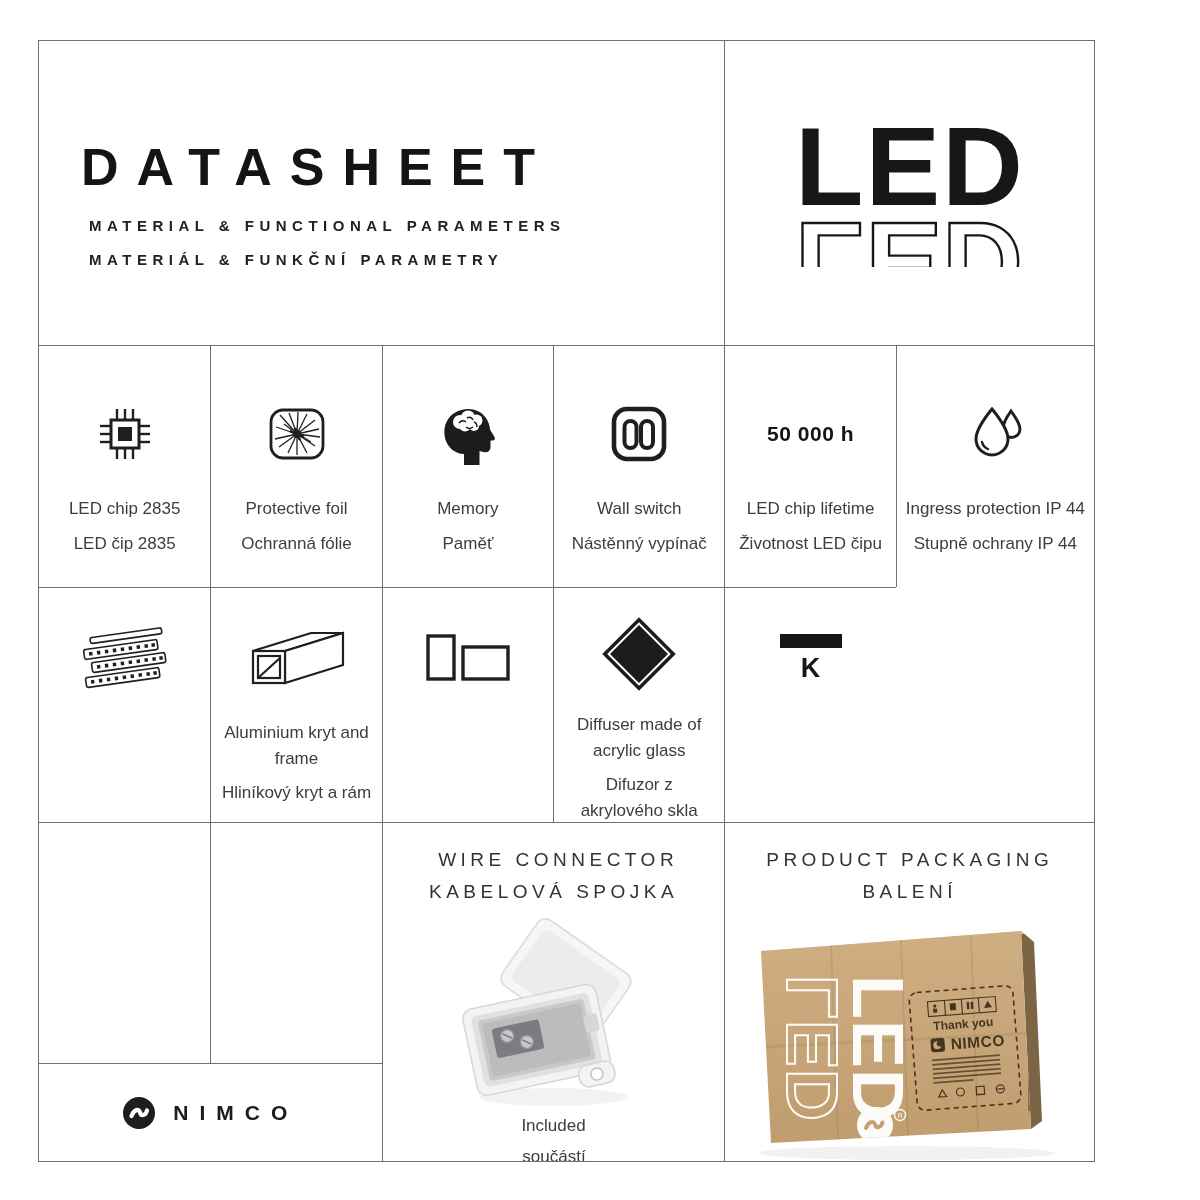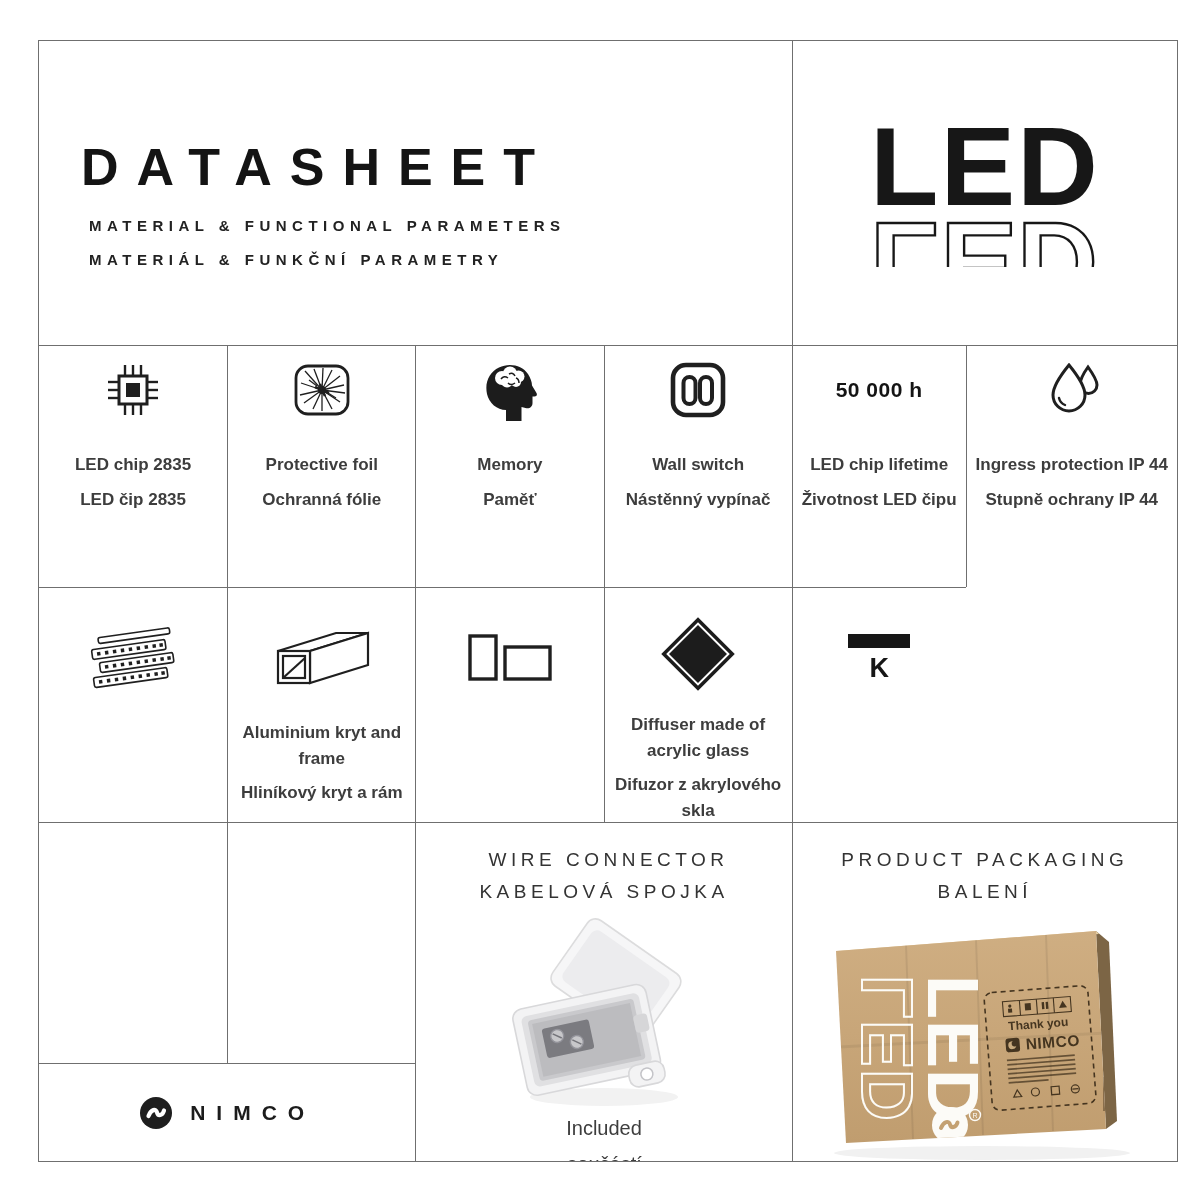--- a/index.html
+++ b/index.html
@@ -8,62 +8,62 @@
     --label:#3d3d3d;
     --head:#333333;
   }
   html,body{margin:0;padding:0;}
   body{
     width:1200px;height:1200px;background:#ffffff;position:relative;
     font-family:"Liberation Sans", sans-serif;color:var(--label);
     -webkit-font-smoothing:antialiased;
   }
   .sheet{
-    position:absolute;left:38px;top:40px;width:1140px;height:1122px;
+    position:absolute;left:38px;top:40px;width:1057px;height:1122px;
     border:1px solid var(--line);box-sizing:border-box;
-    display:grid;grid-template-columns:repeat(4,1fr);
+    display:grid;grid-template-columns:repeat(5,1fr);
     grid-template-rows:304px 242px 235px 1fr;background:#fff;
   }
   .cell{box-sizing:border-box;overflow:hidden;}
   .bl{border-left:1px solid var(--line);}
   .bt{border-top:1px solid var(--line);}
 
   
   .title-cell{grid-column:1/5;padding:100px 0 0 42px;}
   .title-cell h1{
     margin:0 0 20px 0;font-size:52px;font-weight:800;letter-spacing:18px;
     color:#141414;line-height:1;
   }
   .subtitle{margin:8px;font-size:15px;font-weight:bold;letter-spacing:5.5px;color:#222;line-height:1.75;}
   .logo-cell{grid-column:5/7;display:flex;justify-content:center;align-items:flex-start;padding-top:58px;}
 
   
-  .feat{display:flex;flex-direction:column;align-items:center;text-align:center;}
+  .feat{display:flex;flex-direction:column;align-items:center;text-align:center;padding-top:44px;}
   .feat.r3{padding-top:26px;}
   .icon-box{height:88px;display:flex;align-items:center;justify-content:center;flex-direction:column;}
-  .labels{margin-top:18px;width:100%;font-weight:bold;}
+  .labels{margin-top:18px;width:100%;}
   .label{font-size:17px;color:var(--label);line-height:1.5;margin:0 0 9px 0;padding:0 9px;}
   .lifetime{font-size:21px;font-weight:800;color:#141414;letter-spacing:0.5px;}
   .kbar{width:62px;height:14px;background:#161616;margin-bottom:7px;}
   .kletter{font-size:27px;font-weight:800;color:#161616;line-height:1;}
 
   
   .bottom-left{grid-column:1/3;display:flex;flex-direction:column;}
   .empty-split{flex:1;position:relative;}
   .empty-split .v-div{position:absolute;left:50%;top:0;bottom:0;width:1px;background:var(--line);}
   .brand-strip{height:97px;border-top:1px solid var(--line);display:flex;align-items:center;justify-content:center;gap:17px;}
   .brand-name{font-size:21px;font-weight:800;letter-spacing:11px;color:#1c1c1c;}
 
   .photo-cell{display:flex;flex-direction:column;align-items:center;text-align:center;}
   .connector-cell{grid-column:3/5;text-align:right;}
   .packaging-cell{grid-column:5/7;}
   .b-title{margin-top:21px;font-size:19px;letter-spacing:4.5px;color:var(--head);line-height:1.7;}
   .photo-box{flex:1;display:flex;align-items:center;justify-content:center;}
   .caption{margin-bottom:26px;}
-  .caption p{font-size:20px;color:var(--label);margin:0 0 8px 0;line-height:1.4;}
+  .caption p{font-size:17px;color:var(--label);margin:0 0 8px 0;line-height:1.4;}
 </style>
 </head>
 <body>
 
 <div class="sheet">
 
   <div class="cell title-cell">
     <h1>DATASHEET</h1>
     <p class="subtitle">MATERIAL &amp; FUNCTIONAL PARAMETERS</p>
     <p class="subtitle">MATERIÁL &amp; FUNKČNÍ PARAMETRY</p>

